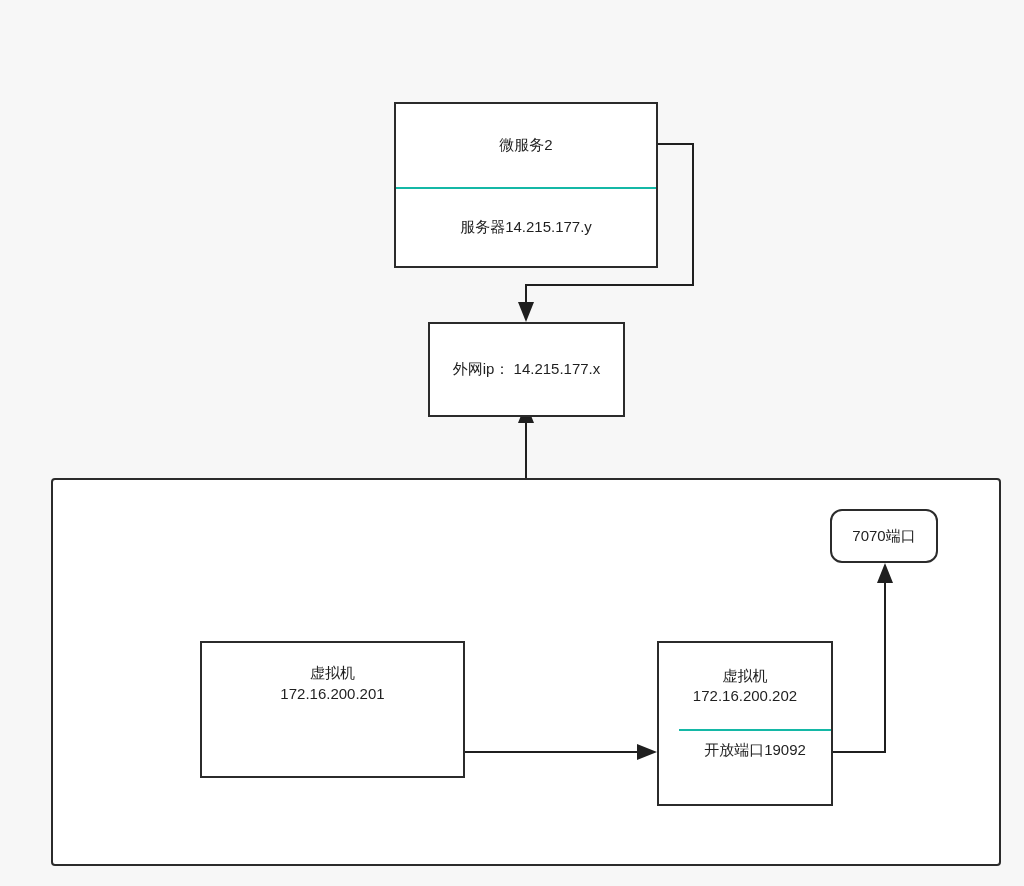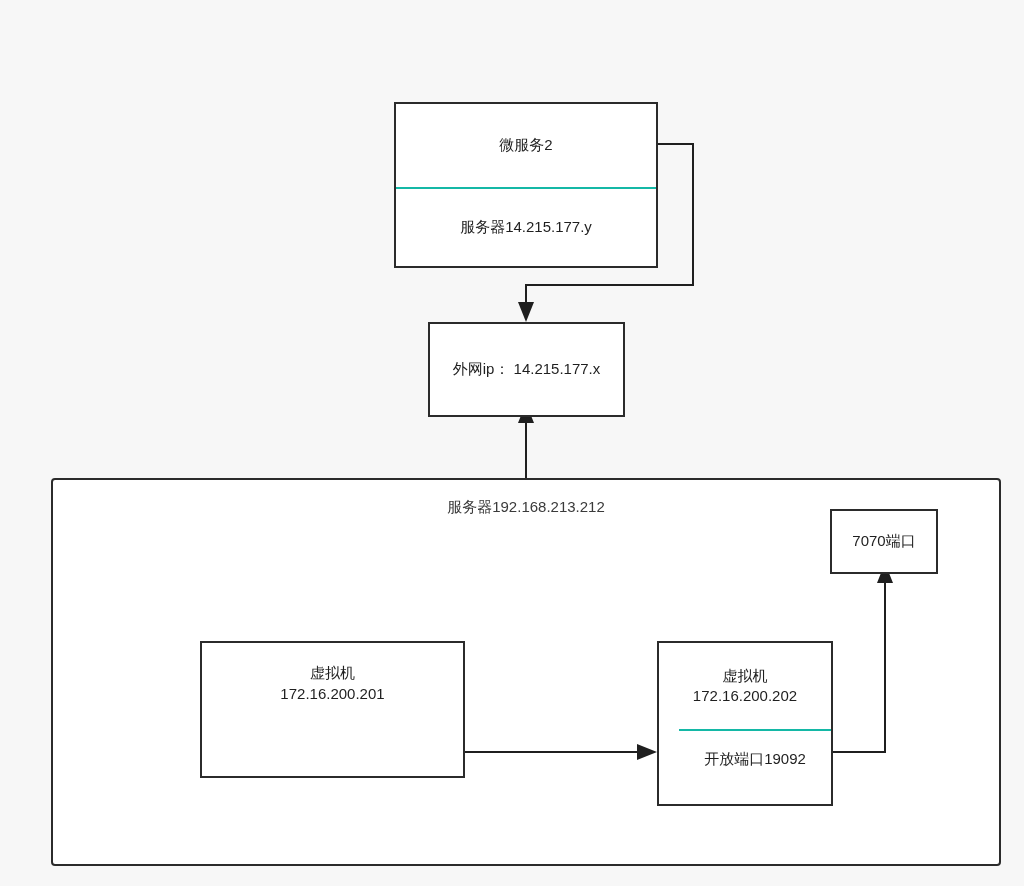--- a/index.html
+++ b/index.html
@@ -34,21 +34,21 @@
   .cell {
     flex: 1 1 auto;
     display: flex;
     align-items: center;
     justify-content: center;
     text-align: center;
     color: #1f1f1f;
     font-size: 15px;
     line-height: 1.35;
     white-space: pre-line;
-    padding: 18px 6px;
+    padding: 9px 6px;
     box-sizing: border-box;
   }
   .cell + .cell {
     border-top: 2px solid #14b8a6;
   }
 
   
   #group-server {
     position: absolute;
     left: 51px;
@@ -69,21 +69,21 @@
     text-align: center;
     font-size: 15px;
     color: #3a3a3a;
     z-index: 2;
   }
 
   
   #node-ms2      { left: 394px; top: 102px;  width: 264px; height: 166px; }
   #node-ms2 .cell:first-child { flex: 0 0 83px; }
   #node-extip    { left: 428px; top: 322px;  width: 197px; height: 95px; }
-  #node-port7070 { left: 830px; top: 509px;  width: 108px; height: 65px; }
+  #node-port7070 { left: 830px; top: 509px;  width: 108px; height: 54px; border-radius: 12px; }
   #node-vm201    { left: 200px; top: 641px;  width: 265px; height: 137px; }
   #node-vm201 .cell:first-child { flex: 0 0 81px; }
   #node-vm202    { left: 657px; top: 641px;  width: 176px; height: 165px; }
   #node-vm202 .cell:nth-child(1) { flex: 0 0 86px; }
   #node-vm202 .cell:nth-child(2) { flex: 0 0 41px; margin-left: 20px; }
 
   svg#edges {
     position: absolute;
     left: 0;
     top: 0;
@@ -98,21 +98,20 @@
     stroke-width: 2;
   }
   svg#edges polygon { fill: #1f1f1f; stroke: none; }
 </style>
 </head>
 <body>
 
 <div id="canvas">
 
   <div id="group-server"></div>
-  <div id="group-server-label">服务器192.168.213.212</div>
 
   <svg id="edges" viewBox="0 0 1024 886">
 
     <g>
       <path d="M 658 144 L 693 144 L 693 285 L 526 285 L 526 307"></path>
       <polygon points="526,322 518,302 534,302"></polygon>
     </g>
 
     <g>
       <path d="M 526 478 L 526 418"></path>

